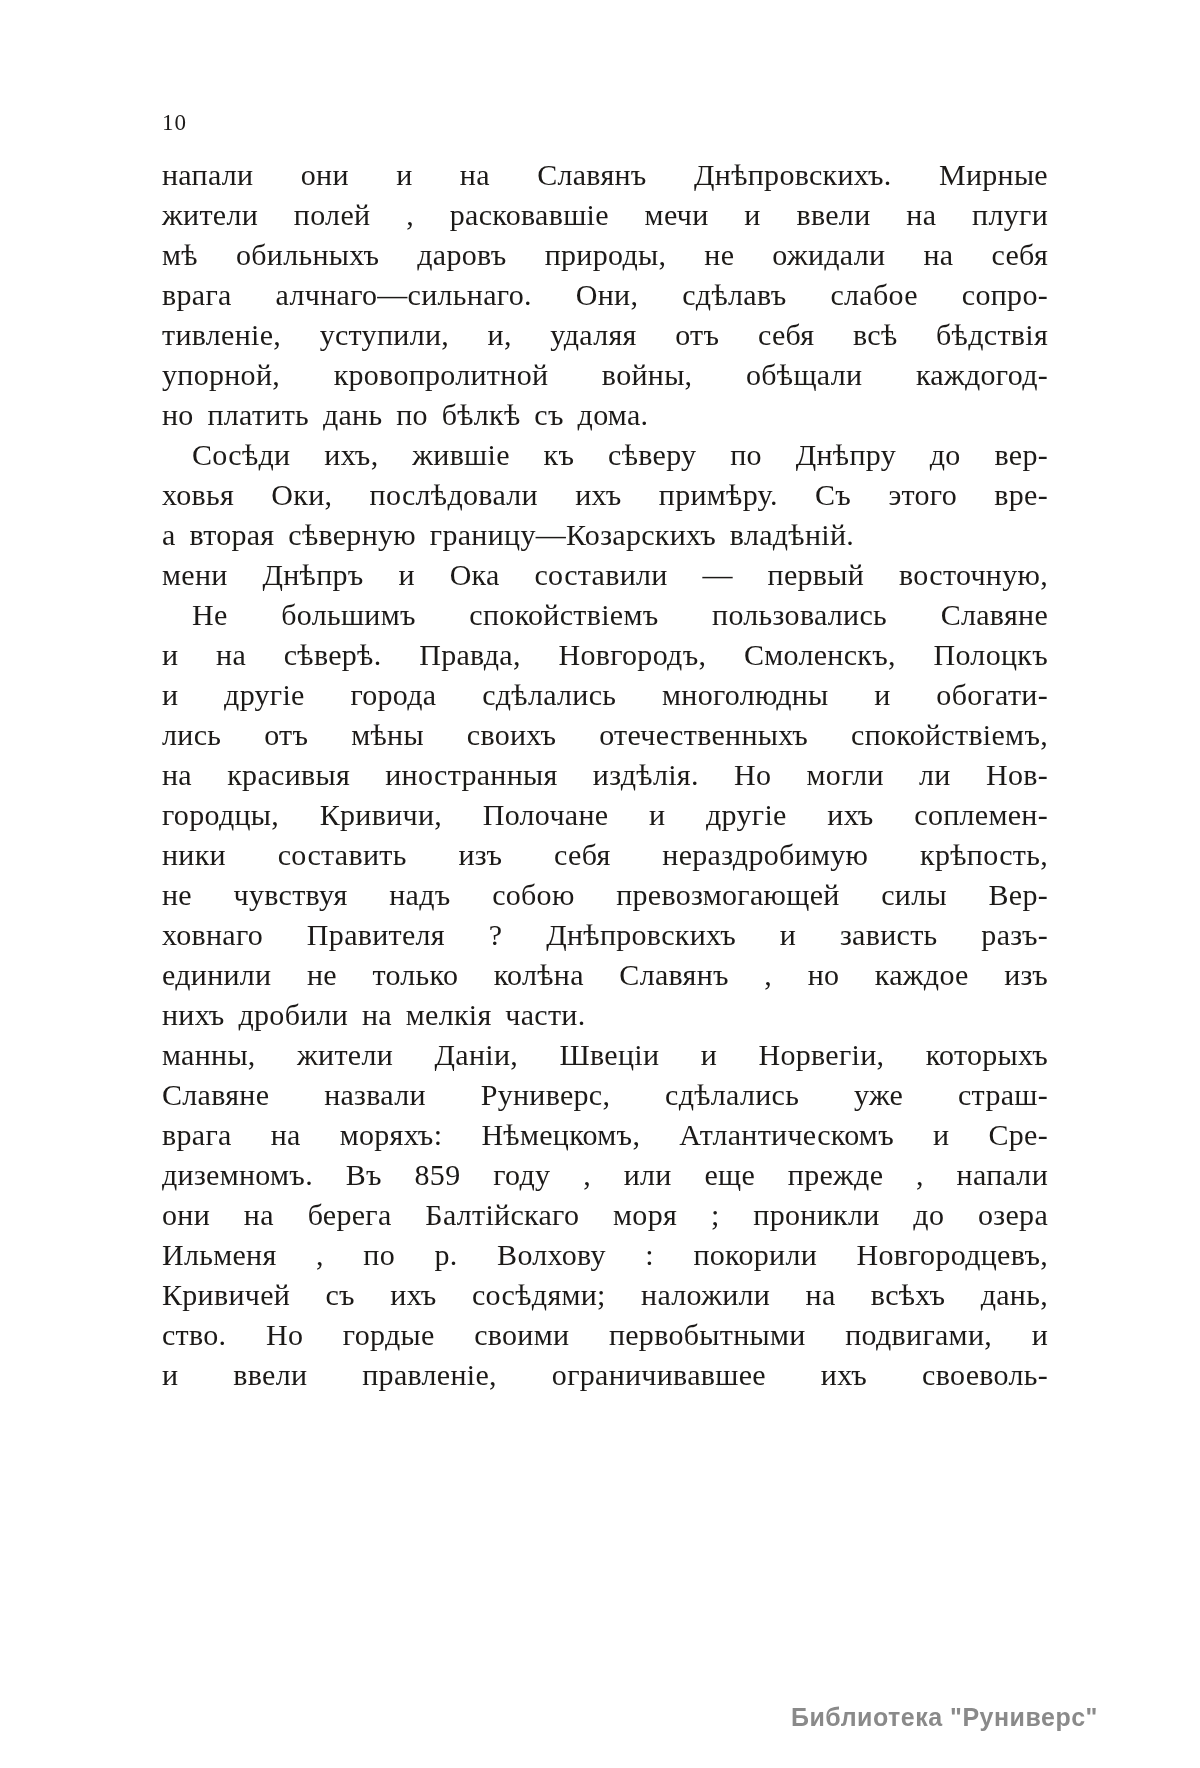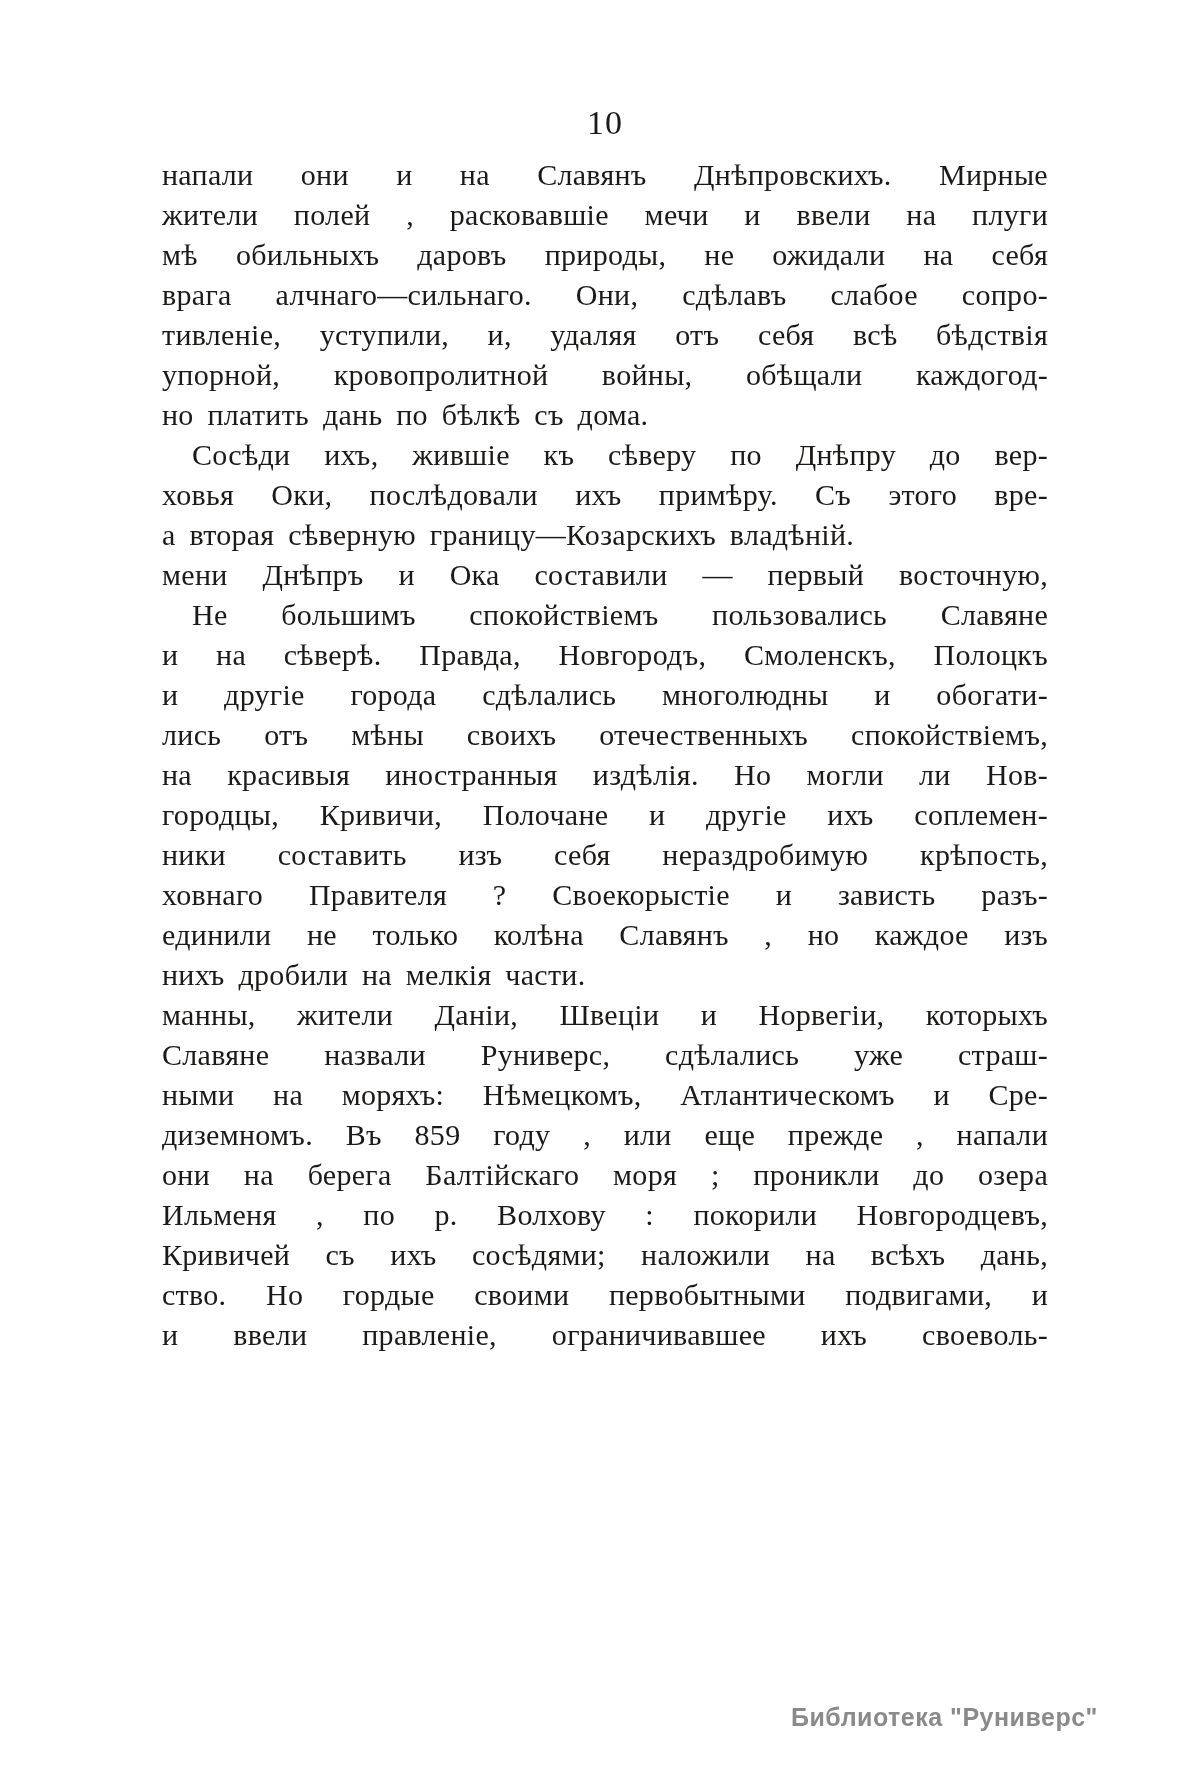--- a/index.html
+++ b/index.html
@@ -24,22 +24,22 @@
   .content-column {
     position: absolute;
     left: 162px;
     top: 0;
     width: 886px;
   }
   .page-number {
     margin-top: 103px;
     height: 40px;
     line-height: 40px;
-    text-align: center;
-    font-size: 34px;
+    text-align: left;
+    font-size: 23px;
     color: #1c1a18;
     letter-spacing: 1px;
   }
   .text-block {
     margin-top: 12px;
     color: #1c1a18;
     font-size: 30px;
     word-spacing: 6px;
     letter-spacing: 0.3px;
   }
@@ -96,28 +96,29 @@
           <div class="line justify">мени Днѣпръ и Ока составили — первый восточную,</div>
         </div>
         <div class="paragraph">
           <div class="line indent justify">Не большимъ спокойствіемъ пользовались Славяне</div>
           <div class="line justify">и на сѣверѣ. Правда, Новгородъ, Смоленскъ, Полоцкъ</div>
           <div class="line justify">и другіе города сдѣлались многолюдны и обогати-</div>
           <div class="line justify">лись отъ мѣны своихъ отечественныхъ спокойствіемъ,</div>
           <div class="line justify">на красивыя иностранныя издѣлія. Но могли ли Нов-</div>
           <div class="line justify">городцы, Кривичи, Полочане и другіе ихъ соплемен-</div>
           <div class="line justify">ники составить изъ себя нераздробимую крѣпость,</div>
-          <div class="line justify">ховнаго Правителя ? Своекорыстіе и зависть разъ-</div>
+          <div class="line justify">не чувствуя надъ собою превозмогающей силы Вер-</div>
+          <div class="line justify">ховнаго Правителя ? Днѣпровскихъ и зависть разъ-</div>
           <div class="line justify">единили не только колѣна Славянъ , но каждое изъ</div>
           <div class="line">нихъ дробили на мелкія части.</div>
         </div>
         <div class="paragraph">
           <div class="line justify">манны, жители Даніи, Швеціи и Норвегіи, которыхъ</div>
           <div class="line justify">Славяне назвали Руниверс, сдѣлались уже страш-</div>
-          <div class="line justify">ными на моряхъ: Нѣмецкомъ, Атлантическомъ и Сре-</div>
+          <div class="line justify">врага на моряхъ: Нѣмецкомъ, Атлантическомъ и Сре-</div>
           <div class="line justify">диземномъ. Въ 859 году , или еще прежде , напали</div>
           <div class="line justify">они на берега Балтійскаго моря ; проникли до озера</div>
           <div class="line justify">Ильменя , по р. Волхову : покорили Новгородцевъ,</div>
           <div class="line justify">Кривичей съ ихъ сосѣдями; наложили на всѣхъ дань,</div>
           <div class="line justify">ство. Но гордые своими первобытными подвигами, и</div>
           <div class="line justify">и ввели правленіе, ограничивавшее ихъ своеволь-</div>
         </div>
       </div>
   </div>
   <div class="watermark">Библиотека "Руниверс"</div>

